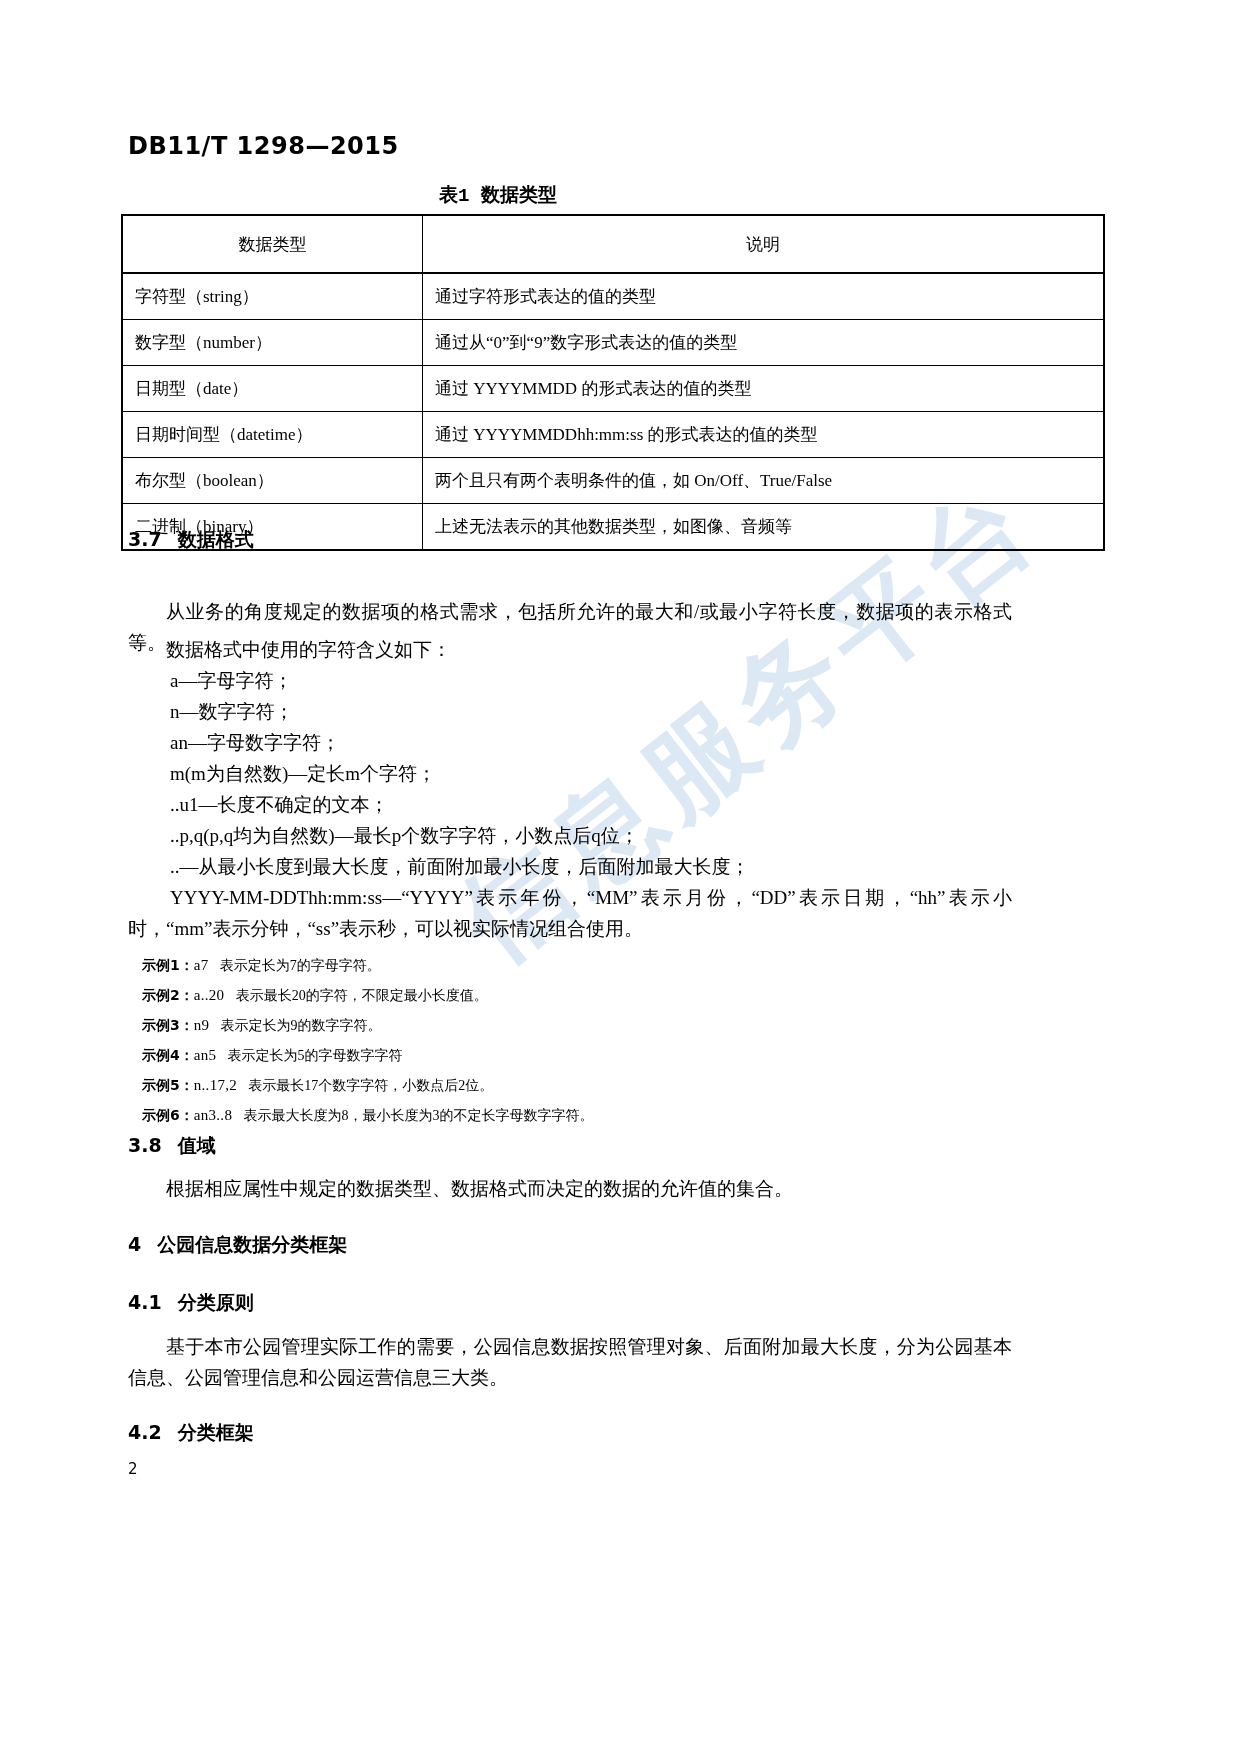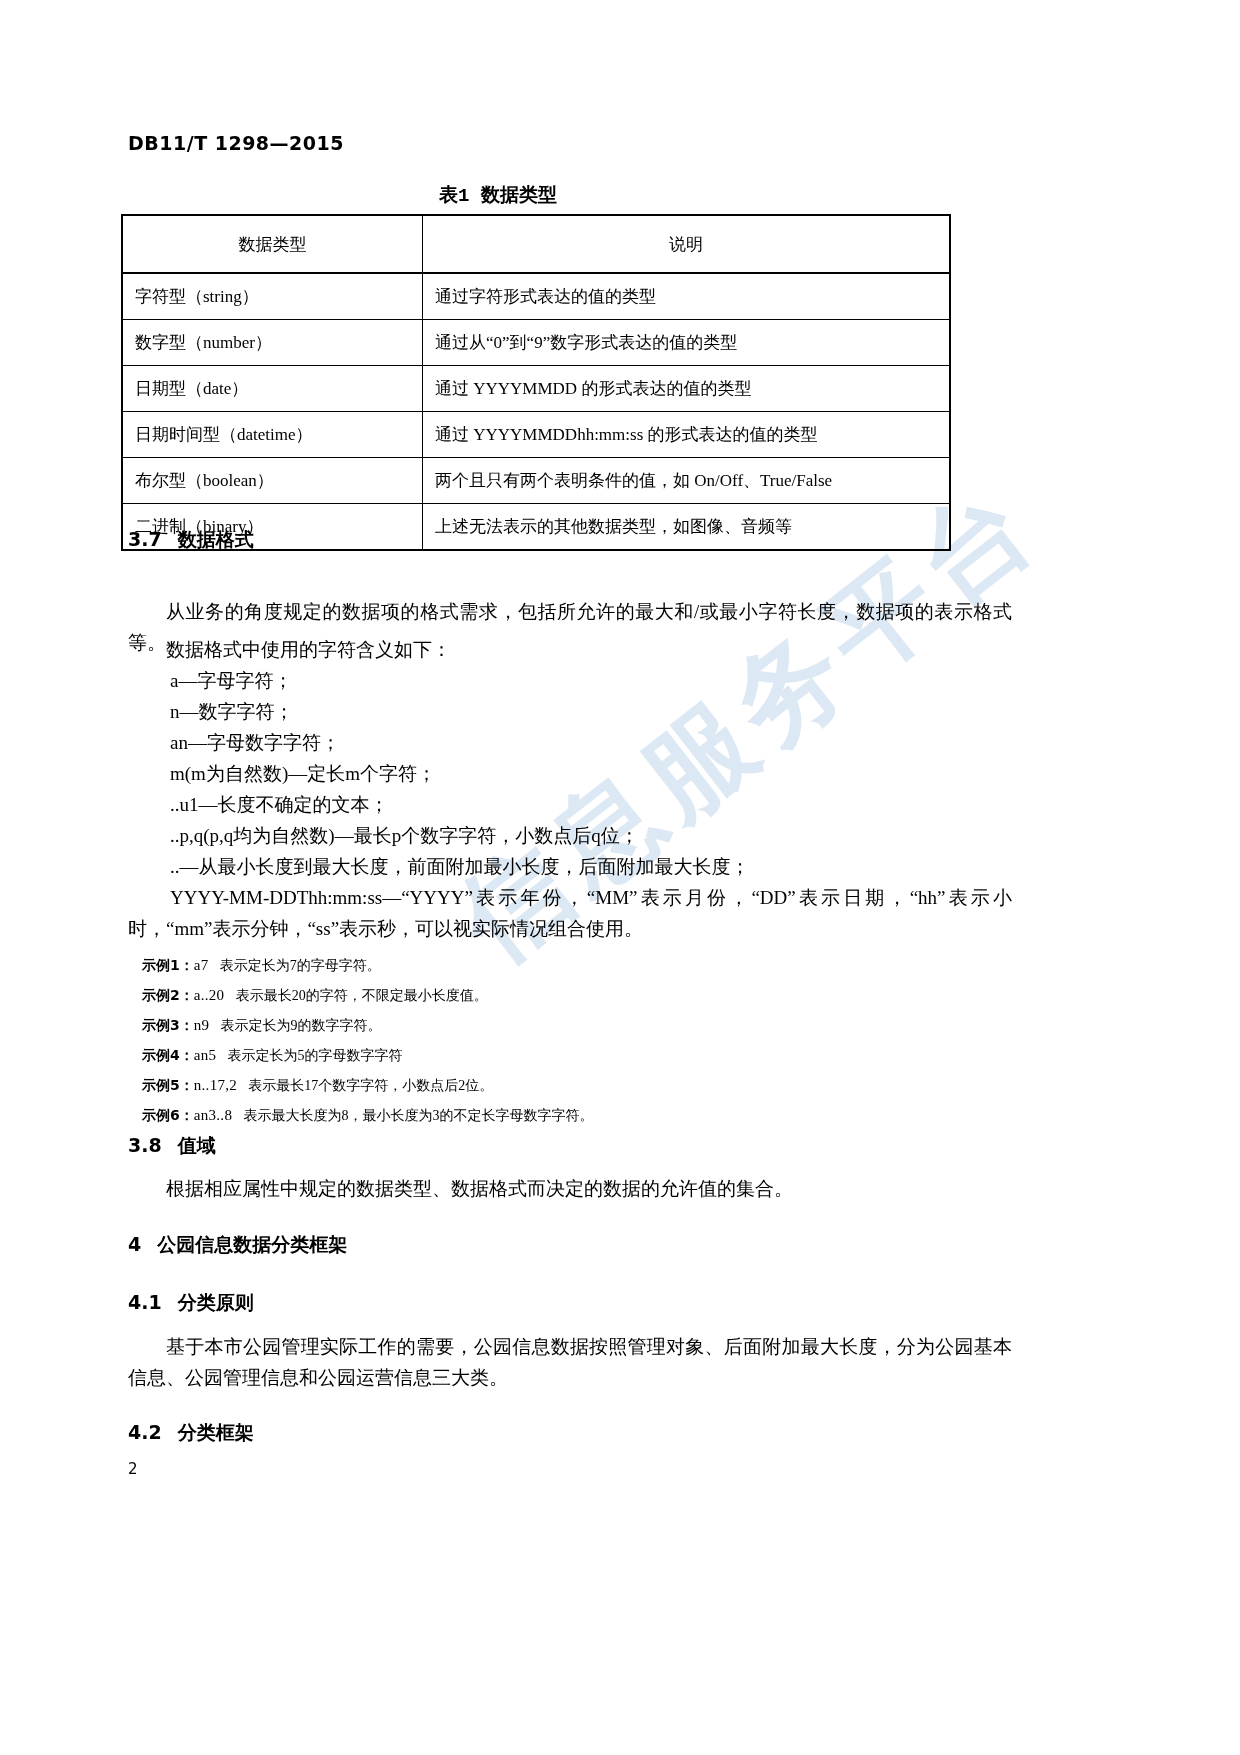--- a/index.html
+++ b/index.html
@@ -27,33 +27,33 @@
     transform-origin:left top;
     white-space:nowrap;
     pointer-events:none;
     z-index:0;
   }
   .content { position:relative; z-index:2; }
 
   .hdr {
     position:absolute; left:128px; top:132px;
     font-family:"DejaVu Sans", sans-serif;
-    font-size:19px; font-weight:700; letter-spacing:.5px;
+    font-size:24px; font-weight:700; letter-spacing:.5px;
   }
 
   .tbl-title {
     position:absolute; left:0; top:182px; width:996px;
     text-align:center;
     font-family:Liberation Mono, monospace;
     font-size:19px; font-weight:700;
   }
 
   table.dt {
     position:absolute; left:121px; top:214px;
-    width:830px;
+    width:984px;
     border-collapse:collapse;
     font-size:17px;
   }
   table.dt td, table.dt th {
     border:1px solid #000;
     padding:0 12px;
     font-weight:400;
     vertical-align:middle;
   }
   table.dt thead th { height:56px; text-align:center; border-bottom:2px solid #000; }

